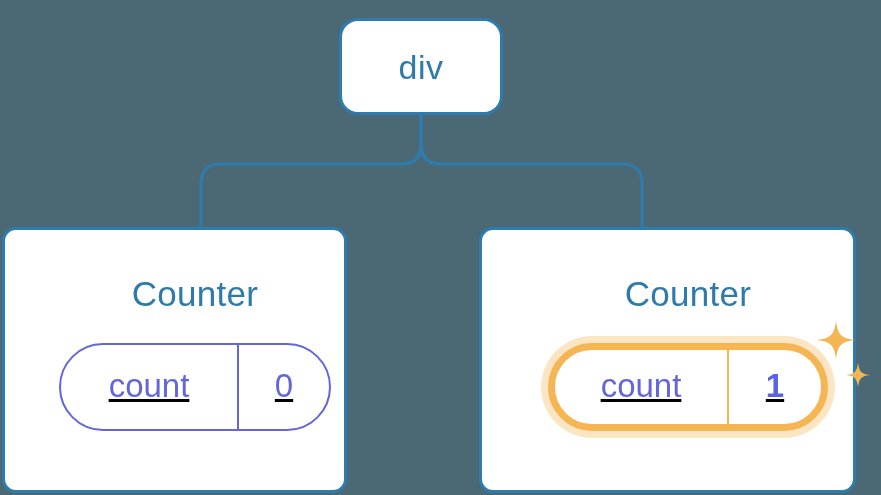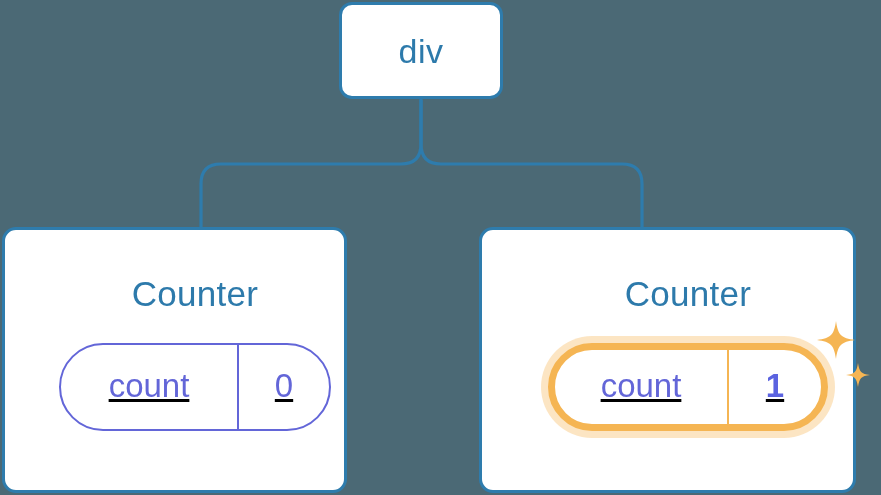--- a/index.html
+++ b/index.html
@@ -28,26 +28,26 @@
     top: 0;
     width: 881px;
     height: 495px;
     pointer-events: none;
   }
 
   
   .root-node {
     position: absolute;
     left: 339px;
-    top: 2px;
+    top: 18px;
     width: 164px;
     height: 97px;
     background: #ffffff;
     border: 3px solid #2e7cad;
-    border-radius: 13px;
+    border-radius: 19px;
     box-sizing: border-box;
     display: flex;
     align-items: center;
     justify-content: center;
   }
   .root-label {
     font-size: 34px;
     color: #2d7aab;
     letter-spacing: 0.5px;
     line-height: 1;

